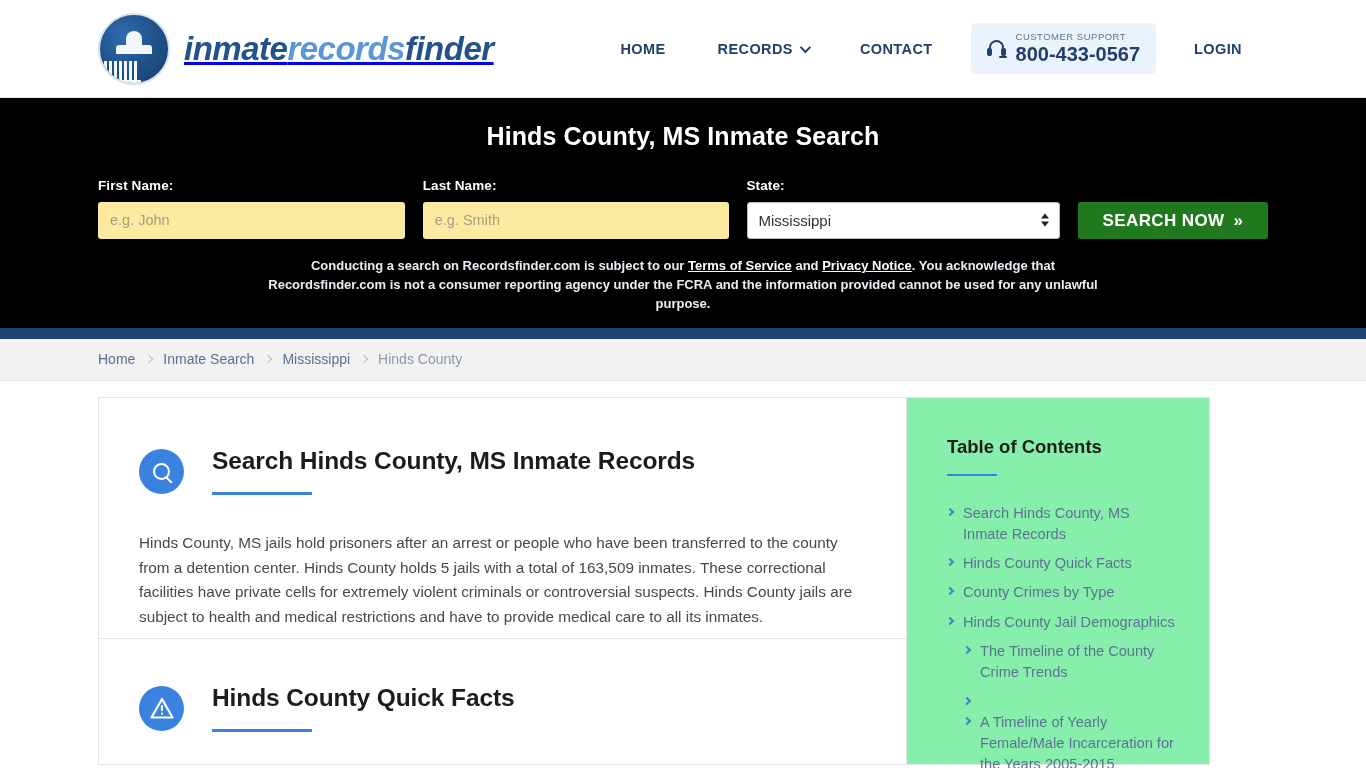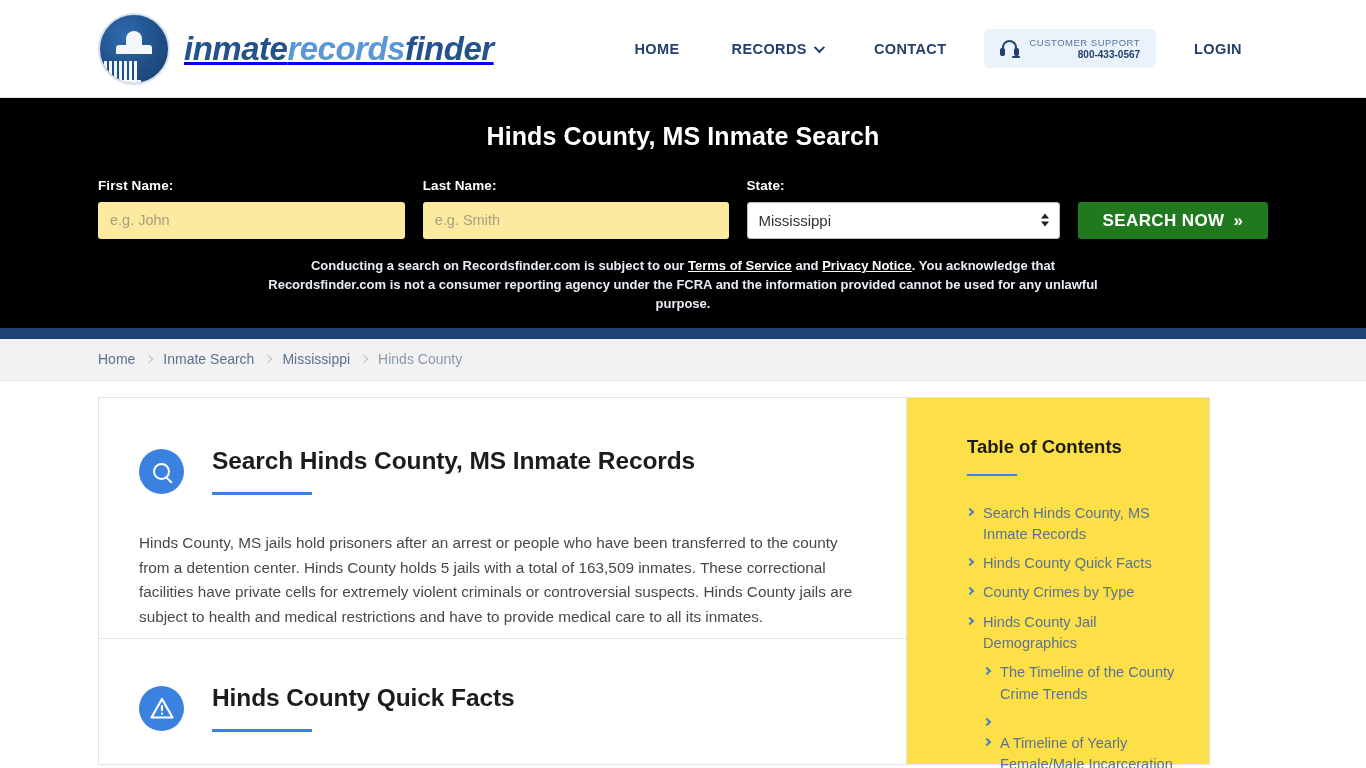--- a/index.html
+++ b/index.html
@@ -12,21 +12,20 @@
   }
 
   
   .site-header {
     height: 97px;
     background: #ffffff;
     display: flex;
     align-items: center;
     padding: 4px 98px;
     position: relative;
-    text-align: right;
   }
   .brand { display: flex; align-items: center; gap: 14px; }
   .brand-mark {
     width: 72px; height: 72px; border-radius: 50%;
     background: radial-gradient(circle at 35% 30%, #2f6bb0 0%, #1f4f86 55%, #17406e 100%);
     border: 2px solid #d8e2ec;
     display: flex; align-items: flex-end; justify-content: center;
     position: relative; overflow: hidden;
     flex: 0 0 auto;
   }
@@ -92,21 +91,21 @@
   .headset .earR { right: 0px; }
   .headset .mic {
     position: absolute; bottom: 0px; right: -1px; width: 8px; height: 2px;
     background: #23406b; border-radius: 1px;
   }
   .support-label {
     font-size: 9.5px; color: #5b7597; letter-spacing: 0.5px; line-height: 1.25;
     text-transform: uppercase;
   }
   .support-phone {
-    font-size: 10px; font-weight: 700; color: #23406b; line-height: 1.15;
+    font-size: 20px; font-weight: 700; color: #23406b; line-height: 1.15;
   }
 
   
   .hero {
     background: #000000;
     border-top: 1px solid #e4e4e4;
     padding: 24px 98px 0 98px;
     position: relative;
   }
   .hero:after {
@@ -227,23 +226,23 @@
     margin-top: 17px;
   }
   .sec-body {
     margin: 36px 0 0 0; padding-left: 0;
     font-size: 15.3px; line-height: 1.62; color: #45494d;
     max-width: 730px;
   }
 
   
   .toc {
-    width: 304px; background: #fde047;
+    width: 304px; background: #86efac;
     border: 1px solid #e3e3e3;
-    padding: 38px 34px 0 60px;
+    padding: 38px 34px 0 40px;
   }
   .toc-title {
     font-size: 18.5px; font-weight: 700; color: #1c1c1c;
   }
   .toc-rule { width: 50px; height: 2px; background: #3b82e0; margin-top: 16px; }
   .toc-list { list-style: none; margin-top: 27px; }
   .toc-item {
     display: flex; align-items: flex-start; gap: 10px;
     margin-bottom: 8px;
   }

